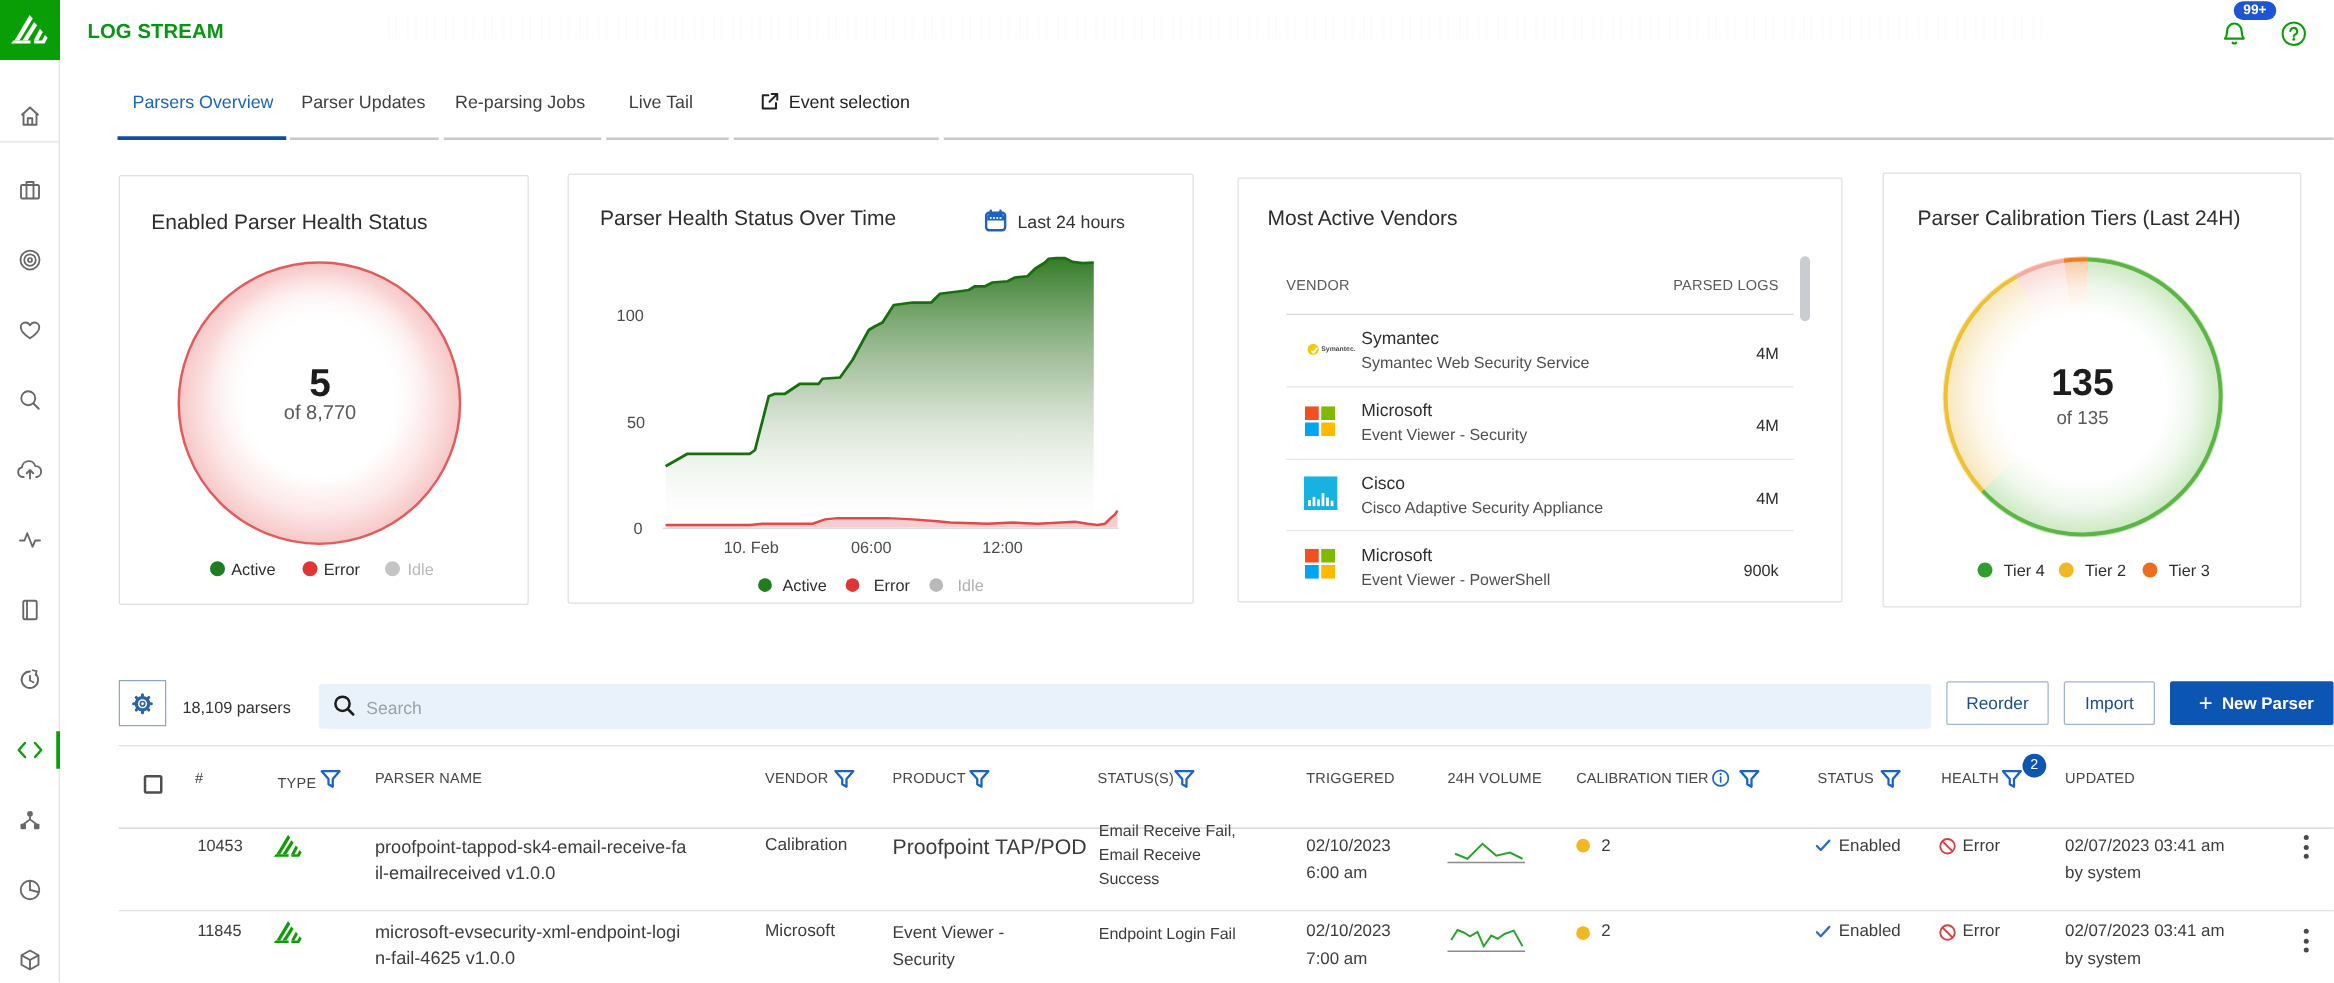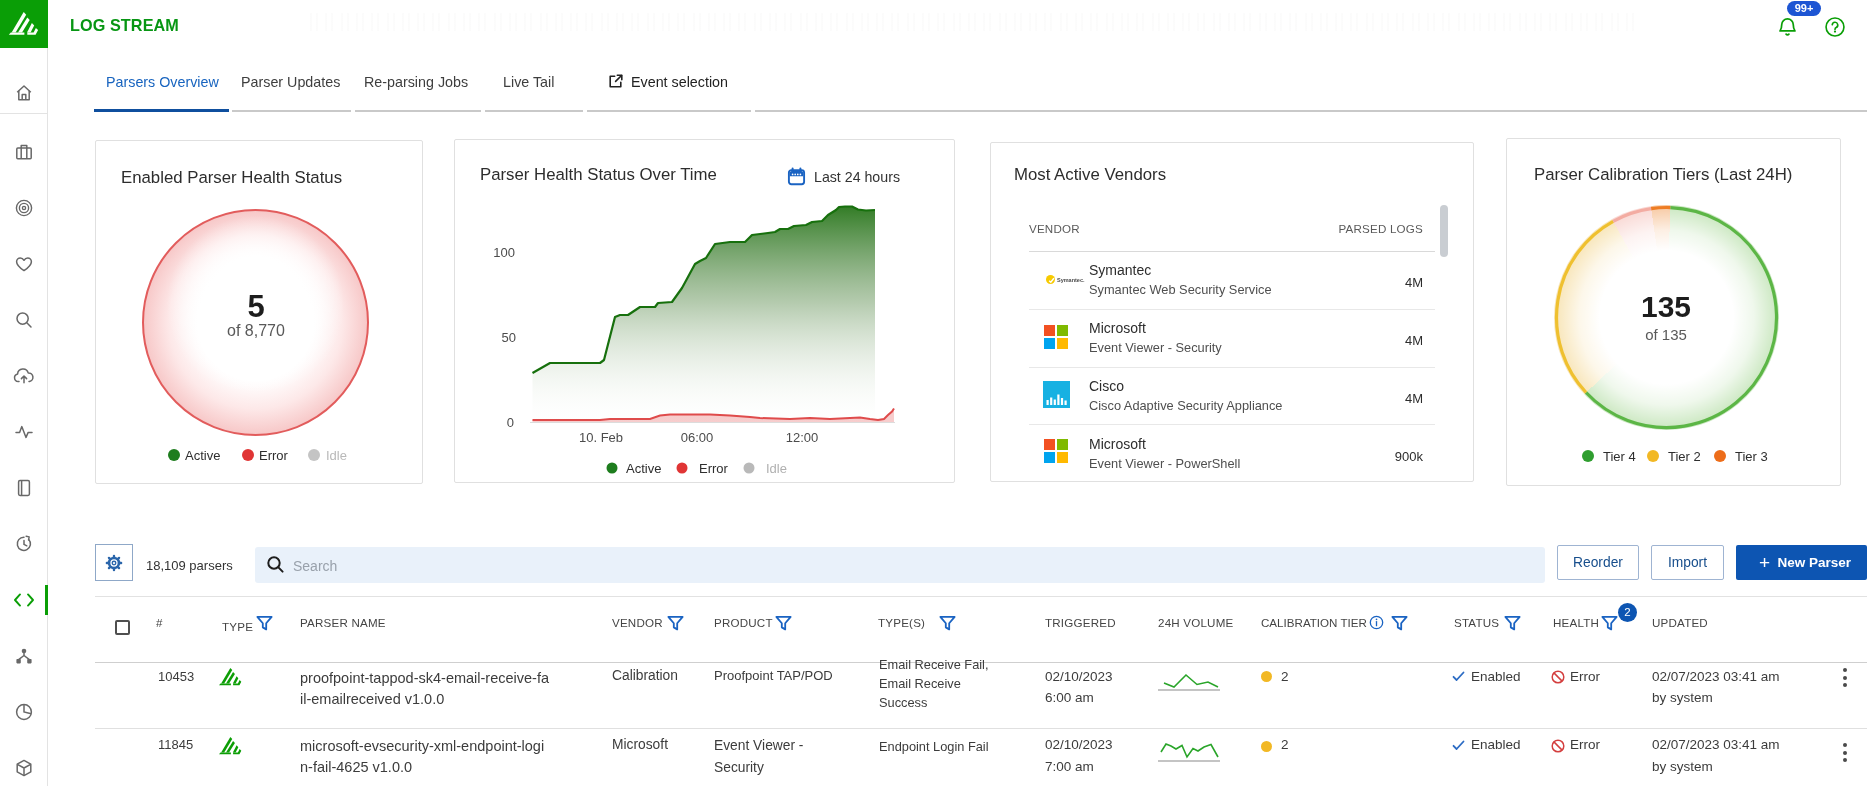--- a/index.html
+++ b/index.html
@@ -316,21 +316,21 @@
     </svg>
   <div class="abs" style="left:300px;top:616px;font-size:11.6px;color:#454545;letter-spacing:.2px;">PARSER NAME</div>
   <div class="abs" style="left:612px;top:616px;font-size:11.6px;color:#454545;letter-spacing:.2px;">VENDOR</div>
   <svg class="abs" style="left:667px;top:615px;" width="17" height="17" viewBox="0 0 15 14" fill="none" stroke="#1a63c2" stroke-width="1.6" stroke-linejoin="round">
       <path d="M1.2 1.2 H13.8 L9 6.8 V12.2 L6 10.4 V6.8 Z"></path>
     </svg>
   <div class="abs" style="left:714px;top:616px;font-size:11.6px;color:#454545;letter-spacing:.2px;">PRODUCT</div>
   <svg class="abs" style="left:775px;top:615px;" width="17" height="17" viewBox="0 0 15 14" fill="none" stroke="#1a63c2" stroke-width="1.6" stroke-linejoin="round">
       <path d="M1.2 1.2 H13.8 L9 6.8 V12.2 L6 10.4 V6.8 Z"></path>
     </svg>
-  <div class="abs" style="left:878px;top:616px;font-size:11.6px;color:#454545;letter-spacing:.2px;">TYPE(S)</div>
+  <div class="abs" style="left:878px;top:616px;font-size:11.6px;color:#454545;letter-spacing:.2px;">STATUS(S)</div>
   <svg class="abs" style="left:939px;top:615px;" width="17" height="17" viewBox="0 0 15 14" fill="none" stroke="#1a63c2" stroke-width="1.6" stroke-linejoin="round">
       <path d="M1.2 1.2 H13.8 L9 6.8 V12.2 L6 10.4 V6.8 Z"></path>
     </svg>
   <div class="abs" style="left:1045px;top:616px;font-size:11.6px;color:#454545;letter-spacing:.2px;">TRIGGERED</div>
   <div class="abs" style="left:1158px;top:616px;font-size:11.6px;color:#454545;letter-spacing:.2px;">24H VOLUME</div>
   <div class="abs" style="left:1261px;top:616px;font-size:11.6px;color:#454545;">CALIBRATION TIER</div>
   <svg class="abs" style="left:1369px;top:615px;" width="15" height="15" viewBox="0 0 16 16" fill="none" stroke="#1a63c2" stroke-width="1.4">
       <circle cx="8" cy="8" r="6.6"></circle>
       <path d="M8 7 V11.4" stroke-linecap="round"></path>
       <circle cx="8" cy="4.6" r="0.9" fill="#1a63c2" stroke="none"></circle>
@@ -355,21 +355,21 @@
     <g fill="#0d9e06">
       <path d="M8.8 34.8 L10.8 32.4 L24.4 32.4 L24.4 34.8 Z"></path>
       <path d="M11.6 32.4 L23.7 12.0 L26.2 14.7 L15.6 32.4 Z"></path>
       <path d="M18.0 32.4 L27.3 17.5 L29.7 20.1 L22.0 32.4 Z"></path>
       <path d="M27.0 32.4 L31.9 23.0 L34.2 25.5 L30.6 32.4 Z"></path>
       <path d="M27.3 34.8 L27.3 32.4 L33.6 32.4 L35.9 27.9 L38.1 30.1 L35.6 34.8 Z"></path>
     </g>
   </svg>
   <div class="abs" style="left:300px;top:668px;font-size:14.5px;color:#3c3c3c;line-height:20.5px;">proofpoint-tappod-sk4-email-receive-fa<br>il-emailreceived v1.0.0</div>
   <div class="abs" style="left:612px;top:668px;font-size:13.8px;color:#3c3c3c;">Calibration</div>
-  <div class="abs" style="left:714px;top:668px;font-size:13px;color:#3c3c3c;">Proofpoint TAP/POD</div>
+  <div class="abs" style="left:714px;top:668px;font-size:17px;color:#3c3c3c;">Proofpoint TAP/POD</div>
   <div class="abs" style="left:879px;top:655px;font-size:12.8px;color:#3c3c3c;line-height:19px;">Email Receive Fail,<br>Email Receive<br>Success</div>
   <div class="abs" style="left:1045px;top:665.5px;font-size:13.5px;color:#3c3c3c;line-height:21.5px;">02/10/2023<br>6:00 am</div>
   <svg class="abs" style="left:1156px;top:656px;" width="66" height="36" viewBox="0 0 66 36">
     <path d="M2 34 H64" stroke="#8a8a8a" stroke-width="1.2"></path>
     <path d="M8 27 L18 31 L30 19 L41 28.5 L52 26 L62 31" fill="none" stroke="#2aa52a" stroke-width="1.6"></path>
   </svg>
   <div class="abs" style="left:1261px;top:671px;width:11px;height:11px;border-radius:50%;background:#f2b824;"></div>
   <div class="abs" style="left:1281px;top:669px;font-size:13.5px;color:#3c3c3c;">2</div>
   <svg class="abs" style="left:1452px;top:671px;" width="13" height="11" viewBox="0 0 13 11" fill="none" stroke="#2c6cc4" stroke-width="1.8" stroke-linecap="round" stroke-linejoin="round">
       <path d="M1.5 5.8 L4.6 9 L11.5 1.5"></path>

